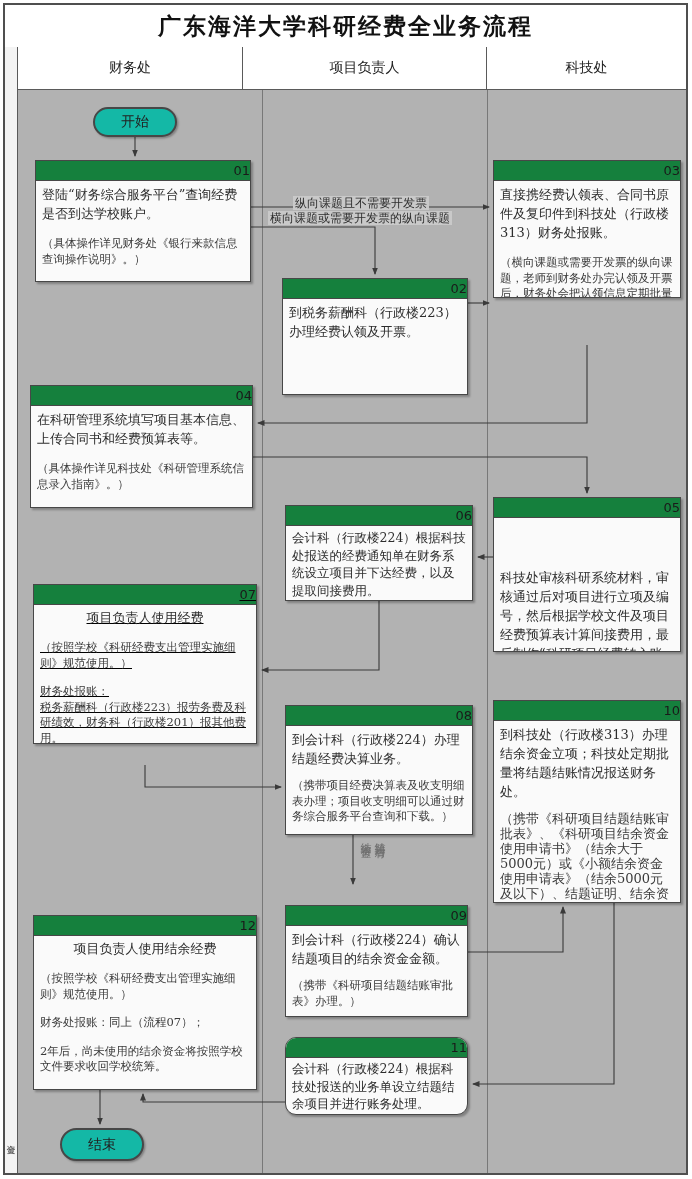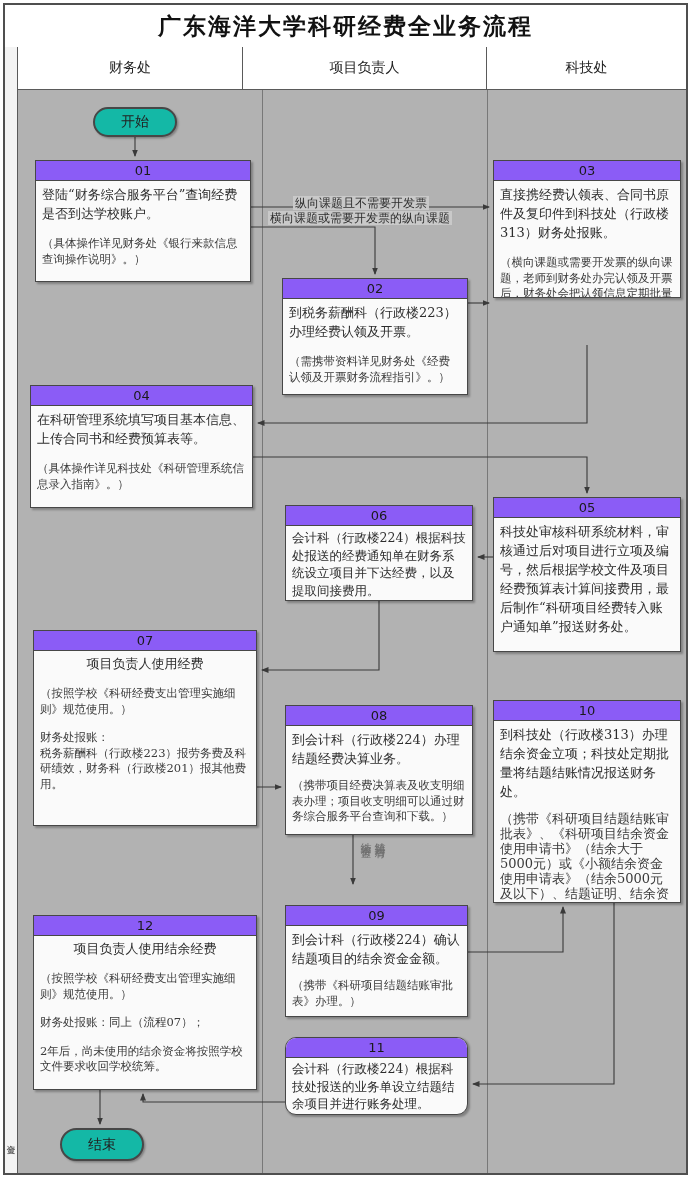--- a/index.html
+++ b/index.html
@@ -24,23 +24,23 @@
   .lh2{width:225px;border-right:1px solid #5a5a5a;}
   .lh3{flex:1;}
   .canvas{position:absolute;left:18px;top:90px;width:668px;height:1083px;background:#b2b2b2;z-index:1;}
   .lane-div{position:absolute;top:90px;height:1083px;width:1px;background:#787878;z-index:2;}
   .ld1{left:262px;} .ld2{left:487px;}
   svg.connectors{position:absolute;left:0;top:0;width:692px;height:1179px;z-index:3;}
   svg.connectors polyline{fill:none;stroke:#3a3a3a;stroke-width:1.1px;}
   .box{position:absolute;background:#fafafa;border:1px solid #474747;box-sizing:border-box;
     display:flex;flex-direction:column;overflow:hidden;z-index:10;
     box-shadow:1.5px 1.5px 2px rgba(0,0,0,.28);}
-  .box-head{flex:0 0 auto;border-bottom:1px solid #474747;text-align:center;
+  .box-head{flex:0 0 auto;border-bottom:1px solid #474747;text-align:right;
     font-family:"DejaVu Sans", sans-serif;font-size:13px;color:#1a1a1a;
-    line-height:19px;height:19px;background:#8b5cf6;}
+    line-height:19px;height:19px;background:#15803d;}
   .box-body{flex:1;padding:4px 6px;font-size:13px;line-height:19px;color:#2d2d2d;}
   .box-body p{margin:0;}
   .note{font-size:11.5px;line-height:15.5px;color:#3a3a3a;margin-top:13px !important;}
   .tight{margin-top:0 !important;}
   .ctr{text-align:center;}
   .gap-top{margin-top:13px !important;}
   .oval{position:absolute;background:#14b8a6;border:2px solid #474747;border-radius:18px;
     box-sizing:border-box;display:flex;align-items:center;justify-content:center;
     font-size:14px;color:#222;z-index:10;box-shadow:1.5px 1.5px 2px rgba(0,0,0,.28);}
   .edge-label{position:absolute;background:#c9c9c9;color:#2e2e2e;font-size:12px;
@@ -106,55 +106,54 @@
     <div class="box-body">
       <p>登陆“财务综合服务平台”查询经费是否到达学校账户。</p>
       <p class="note">（具体操作详见财务处《银行来款信息查询操作说明》。）</p>
     </div>
   </div>
 
   <div class="box" style="left:282px;top:278px;width:186px;height:117px;">
     <div class="box-head">02</div>
     <div class="box-body">
       <p>到税务薪酬科（行政楼223）办理经费认领及开票。</p>
-      <p class="note">（需携带资料详见财务处《经费认领及开票财务流程指引》。）</p>
     </div>
   </div>
 
   <div class="box" style="left:493px;top:160px;width:188px;height:138px;">
     <div class="box-head">03</div>
     <div class="box-body">
       <p>直接携经费认领表、合同书原件及复印件到科技处（行政楼313）财务处报账。</p>
       <p class="note">（横向课题或需要开发票的纵向课题，老师到财务处办完认领及开票后，财务处会把认领信息定期批量报给科技处。）</p>
     </div>
   </div>
 
   <div class="box" style="left:30px;top:385px;width:223px;height:123px;">
     <div class="box-head">04</div>
     <div class="box-body">
       <p>在科研管理系统填写项目基本信息、上传合同书和经费预算表等。</p>
       <p class="note">（具体操作详见科技处《科研管理系统信息录入指南》。）</p>
     </div>
   </div>
 
-  <div class="box" style="left:493px;top:497px;width:188px;height:155px;">
+  <div class="box" style="left:493px;top:497px;width:188px;height:155px;gap:46px;">
     <div class="box-head">05</div>
     <div class="box-body">
       <p>科技处审核科研系统材料，审核通过后对项目进行立项及编号，然后根据学校文件及项目经费预算表计算间接费用，最后制作“科研项目经费转入账户通知单”报送财务处。</p>
     </div>
   </div>
 
   <div class="box" style="left:285px;top:505px;width:188px;height:96px;">
     <div class="box-head">06</div>
     <div class="box-body" style="font-size:12.5px;line-height:17.5px;padding:3px 6px;">
       <p>会计科（行政楼224）根据科技处报送的经费通知单在财务系统设立项目并下达经费，以及提取间接费用。</p>
     </div>
   </div>
 
-  <div class="box" style="left:33px;top:630px;width:224px;height:196px;">
+  <div class="box" style="left:33px;top:584px;width:224px;height:160px;text-decoration:underline;">
     <div class="box-head">07</div>
     <div class="box-body" style="line-height:18px;">
       <p class="ctr">项目负责人使用经费</p>
       <p class="note">（按照学校《科研经费支出管理实施细则》规范使用。）</p>
       <p class="note gap-top">财务处报账：</p>
       <p class="note tight">税务薪酬科（行政楼223）报劳务费及科研绩效，财务科（行政楼201）报其他费用。</p>
     </div>
   </div>
 
   <div class="box" style="left:285px;top:705px;width:188px;height:130px;">

